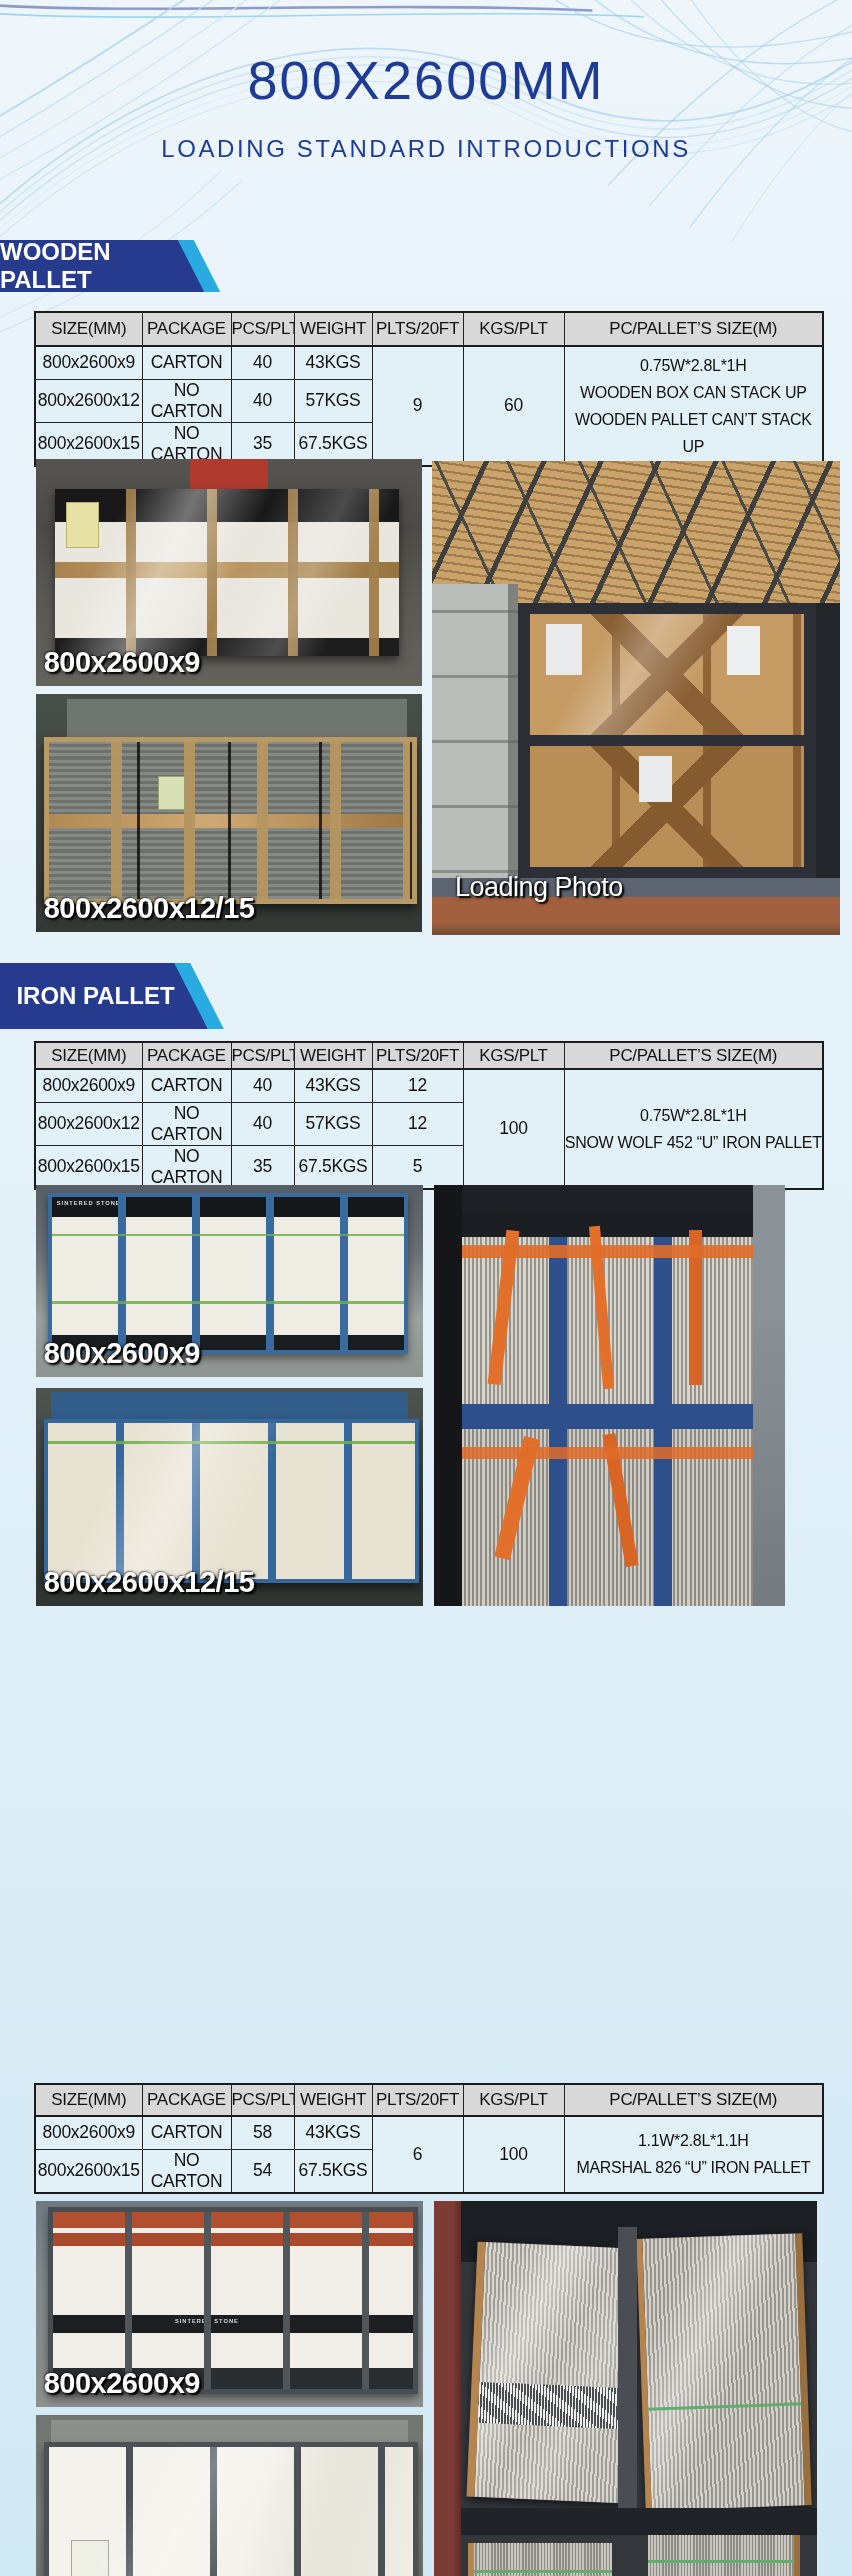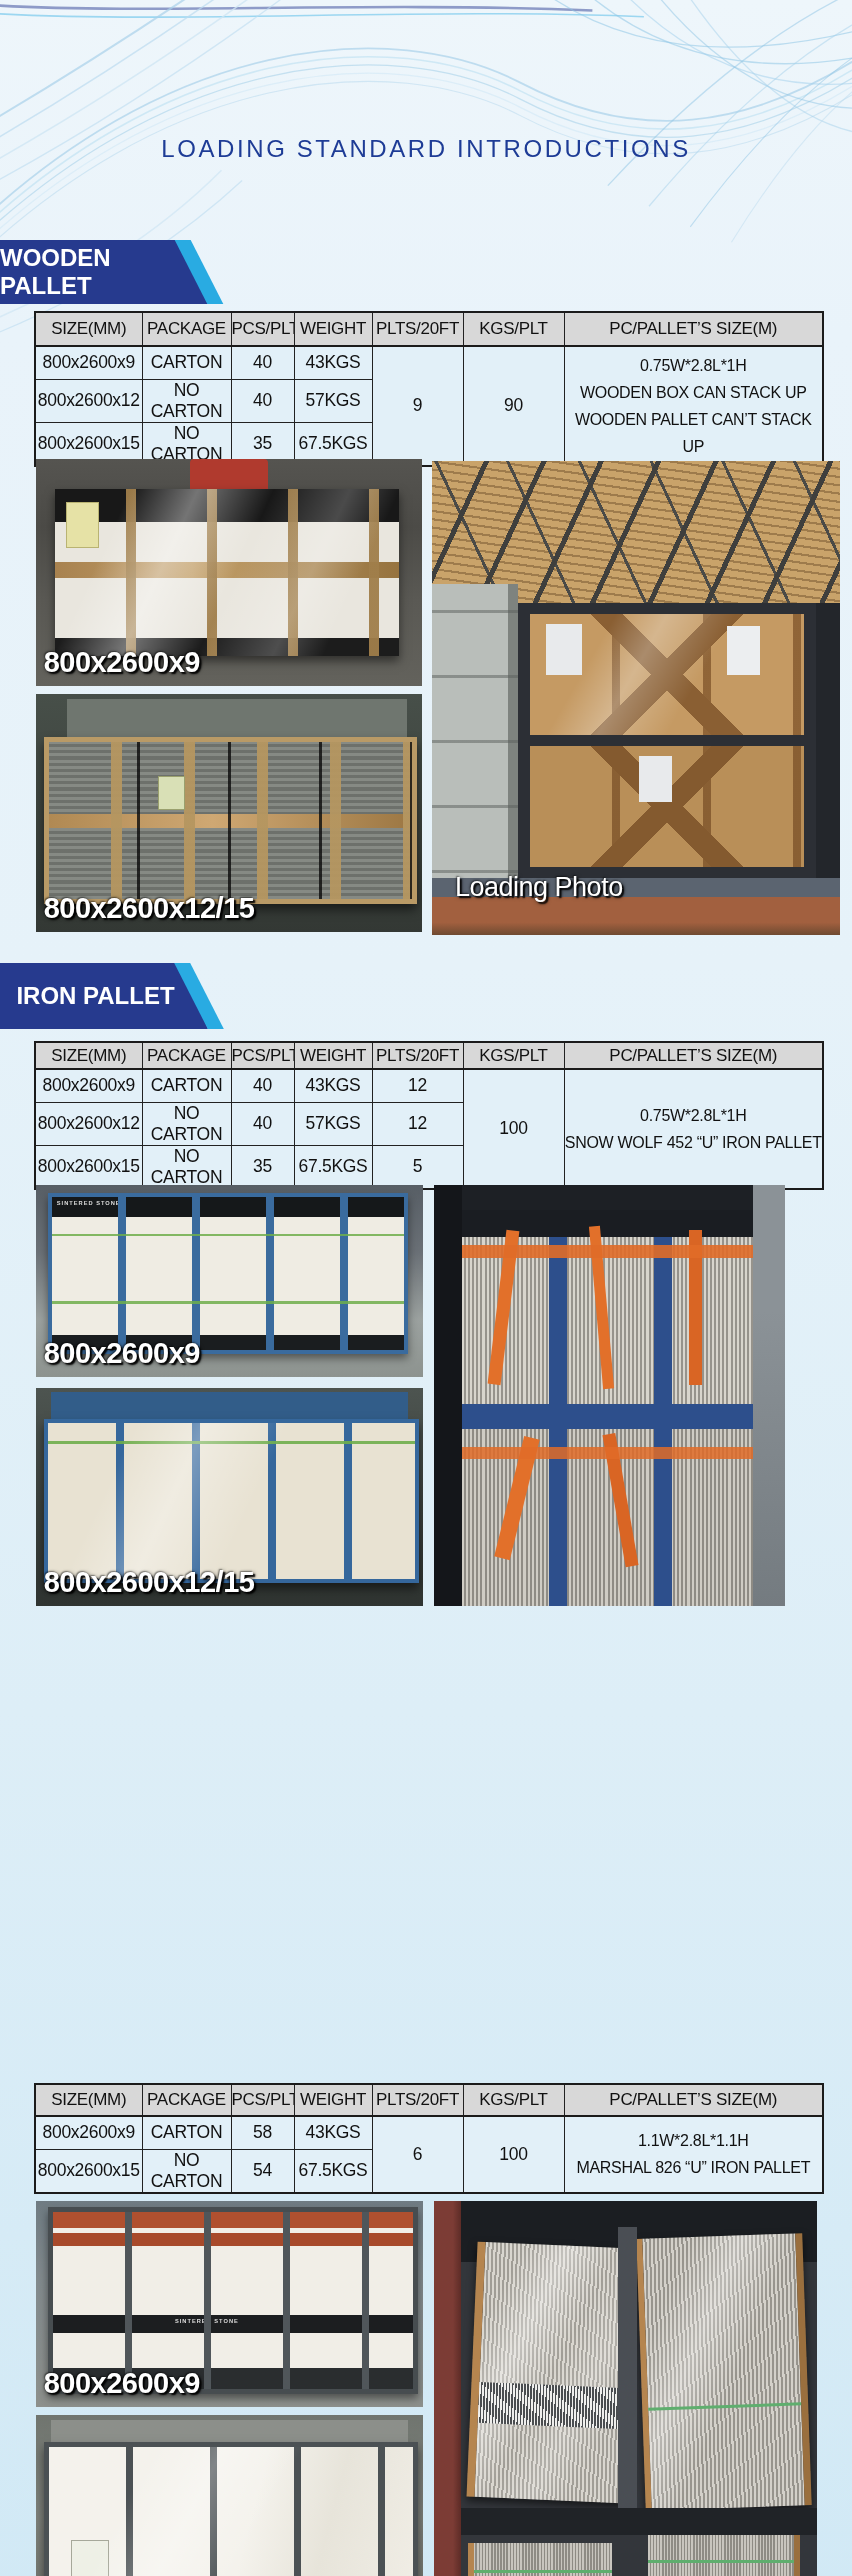--- a/index.html
+++ b/index.html
@@ -60,25 +60,26 @@
       <path d="M1290,-80 Q1480,230 1680,260" stroke="#a5d2ec" stroke-width="2.5" opacity="0.5"></path>
       <path d="M1664,-20 Q1430,90 1180,360" stroke="#8fc6e6" stroke-width="2.5" opacity="0.5"></path>
       <path d="M1668,40 Q1470,150 1260,400" stroke="#a5d2ec" stroke-width="2.5" opacity="0.5"></path>
       <path d="M1672,100 Q1510,210 1340,440" stroke="#8fc6e6" stroke-width="2" opacity="0.5"></path>
       <path d="M1676,160 Q1550,260 1420,470" stroke="#bcdcf0" stroke-width="2" opacity="0.5"></path>
       <path d="M-60,640 Q240,520 430,330" stroke="#cfe6f4" stroke-width="3" opacity="0.7"></path>
       <path d="M-60,668 Q260,545 470,350" stroke="#bcdcf0" stroke-width="2.5" opacity="0.6"></path>
     </g>
   </svg>
 
+  <div class="page-title">800X2600MM</div>
   <div class="page-subtitle">LOADING STANDARD INTRODUCTIONS</div>
 
   <div>
 
-    <div class="banner" style="top:240px;height:64px;">
+    <div class="banner" style="top:240px;height:52px;">
       <div class="bg"></div>
       <div class="stripe"></div>
       <div class="label">WOODEN PALLET</div>
     </div>
 
     <table class="spec" style="left:34px;top:311px;">
       <colgroup>
           <col style="width:107px">
           <col style="width:89px">
           <col style="width:63px">
@@ -96,21 +97,21 @@
         <th>PLTS/20FT</th>
         <th>KGS/PLT</th>
         <th>PC/PALLET’S SIZE(M)</th>
       </tr>
       <tr style="height:33px">
         <td>800x2600x9</td>
         <td>CARTON</td>
         <td>40</td>
         <td>43KGS</td>
         <td rowspan="3">9</td>
-        <td rowspan="3">90</td>
+        <td rowspan="3">60</td>
         <td rowspan="3" class="psize">
           <div>0.75W*2.8L*1H</div>
           <div>WOODEN BOX CAN STACK UP</div>
           <div>WOODEN PALLET CAN’T STACK UP</div>
         </td>
       </tr>
       <tr style="height:33px">
         <td>800x2600x12</td>
         <td>NO CARTON</td>
         <td>40</td>

